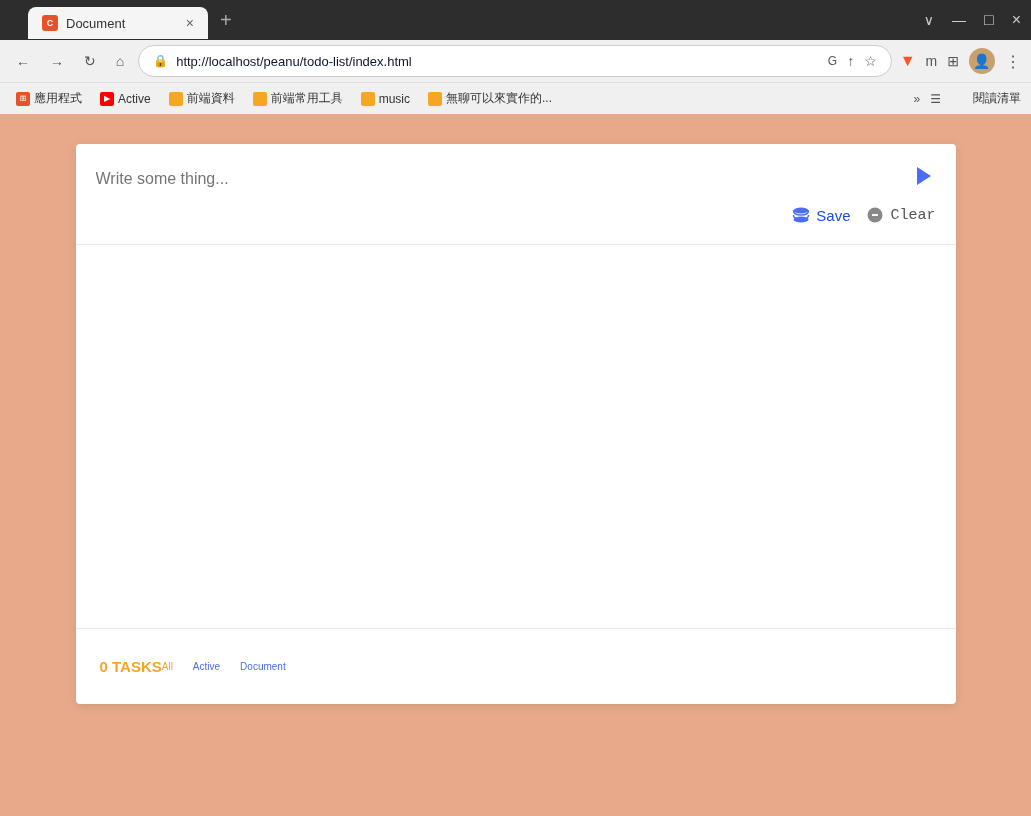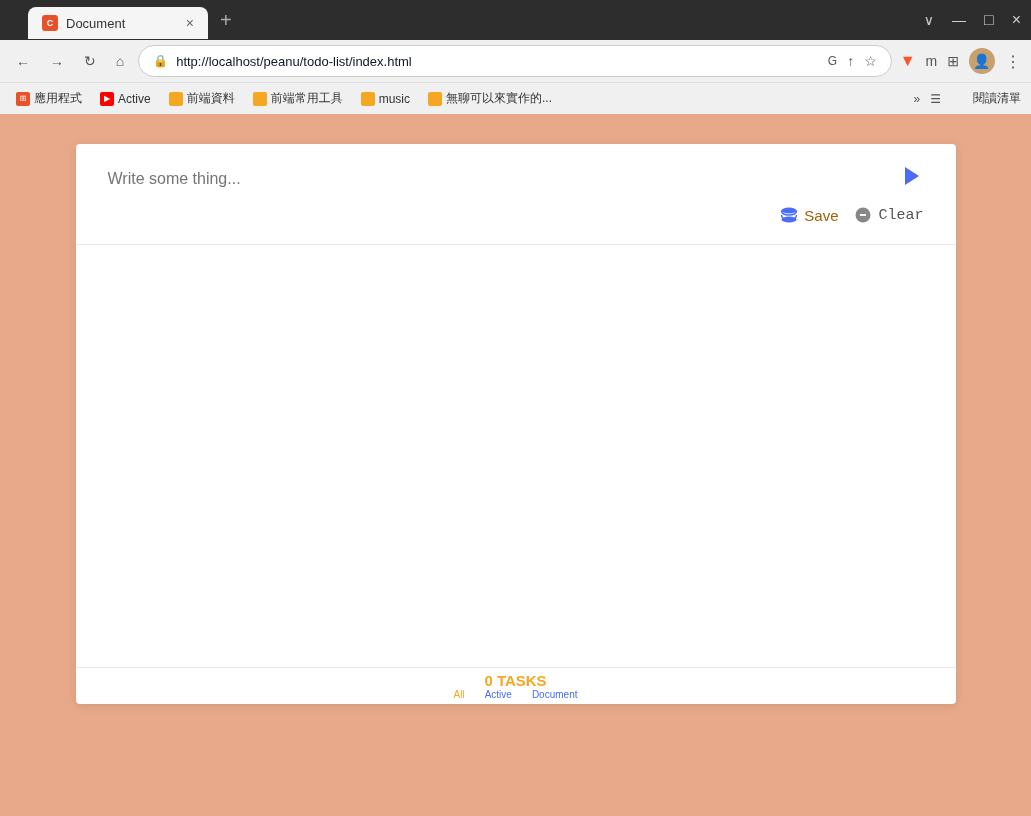--- a/index.html
+++ b/index.html
@@ -198,21 +198,21 @@
       background: white;
       border-radius: 4px;
       width: 880px;
       min-height: 560px;
       box-shadow: 0 2px 10px rgba(0,0,0,0.1);
       display: flex;
       flex-direction: column;
     }
 
     .todo-input-section {
-      padding: 20px 32px;
+      padding: 20px 20px;
       border-bottom: 1px solid #e8e8e8;
     }
 
     .todo-input-row {
       display: flex;
       align-items: center;
       gap: 10px;
     }
 
     .todo-input {
@@ -238,44 +238,43 @@
       align-items: center;
       gap: 16px;
       margin-top: 12px;
     }
 
     .action-btn {
       display: flex;
       align-items: center;
       gap: 6px;
       font-size: 15px;
-      color: #a16207;
+      color: #1d4ed8;
       cursor: pointer;
       background: none;
       border: none;
       font-weight: 500;
     }
 
     .action-btn.clear {
       color: #555;
       font-family: Liberation Mono, monospace;
     }
 
     .todo-list-section {
       flex: 1;
       padding: 10px 0;
       min-height: 320px;
     }
 
     .todo-footer {
       display: flex;
       align-items: center;
-      padding: 4px 24px;
+      padding: 29px 24px;
       border-top: 1px solid #e8e8e8;
-      flex-direction: column;
     }
 
     .tasks-count {
       color: #f5a623;
       font-size: 15px;
       font-weight: 600;
     }
 
     .filter-btns {
       display: flex;

